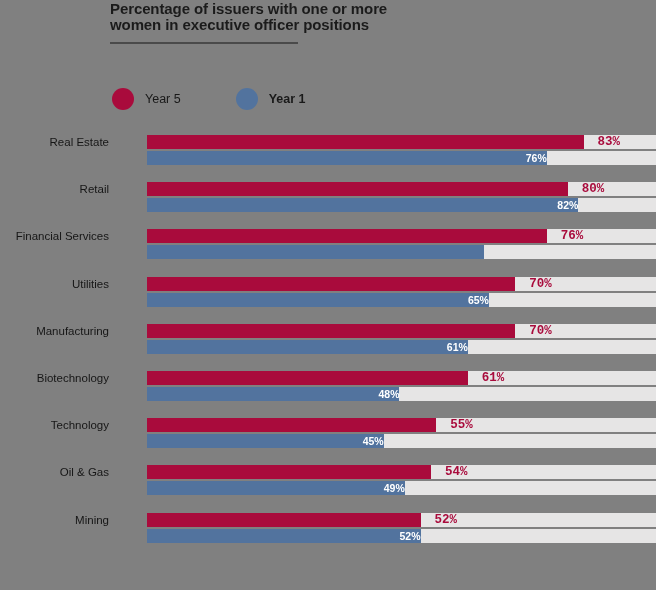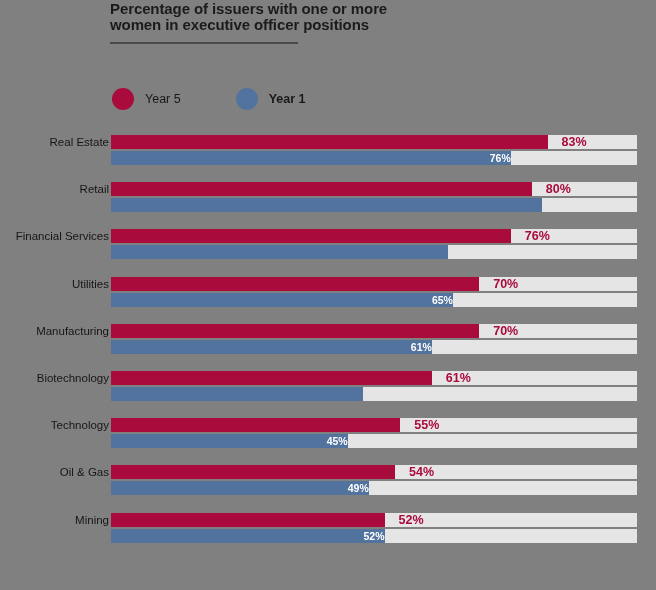--- a/index.html
+++ b/index.html
@@ -75,20 +75,21 @@
   
   .plot {
     position: absolute;
     left: 0;
     top: 128px;
     width: 656px;
   }
   .group {
     position: relative;
     height: 47.2px;
+    margin-left: 36px;
   }
   .cat-label {
     position: absolute;
     right: 547px;       
     top: 8px;
     width: 200px;
     text-align: right;
     font-size: 11.5px;
     color: #161616;
     white-space: nowrap;
@@ -115,20 +116,21 @@
   .val-out {
     position: absolute;
     top: 0;
     height: 26px;
     line-height: 14px;
     font-size: 12.5px;
     font-weight: bold;
     color: #A90B3C;
     white-space: nowrap;
     padding-left: 14px;
+    font-family: Liberation Mono, monospace;
   }
   .val-in {
     position: absolute;
     top: 0;
     height: 14px;
     line-height: 14px;
     font-size: 10.5px;
     font-weight: bold;
     color: #FFFFFF;
     white-space: nowrap;
@@ -171,20 +173,21 @@
         </div>
       </div>
       <div class="group">
         <div class="cat-label">Retail</div>
         <div class="track top">
           <div class="bar red" title="Retail — Year 5: 80%" style="width: 420.8px;"></div>
           <div class="val-out" style="left: 420.8px;">80%</div>
         </div>
         <div class="track bot">
           <div class="bar blue" title="Retail — Year 1: 82%" style="width: 431.32px;"></div>
+          <div class="val-in" style="left: 0px; width: 431.32px;">82%</div>
         </div>
       </div>
       <div class="group">
         <div class="cat-label">Financial Services</div>
         <div class="track top">
           <div class="bar red" title="Financial Services — Year 5: 76%" style="width: 399.76px;"></div>
           <div class="val-out" style="left: 399.76px;">76%</div>
         </div>
         <div class="track bot">
           <div class="bar blue" title="Financial Services — Year 1: 64%" style="width: 336.64px;"></div>
@@ -213,20 +216,21 @@
         </div>
       </div>
       <div class="group">
         <div class="cat-label">Biotechnology</div>
         <div class="track top">
           <div class="bar red" title="Biotechnology — Year 5: 61%" style="width: 320.86px;"></div>
           <div class="val-out" style="left: 320.86px;">61%</div>
         </div>
         <div class="track bot">
           <div class="bar blue" title="Biotechnology — Year 1: 48%" style="width: 252.48px;"></div>
+          <div class="val-in" style="left: 0px; width: 252.48px;">48%</div>
         </div>
       </div>
       <div class="group">
         <div class="cat-label">Technology</div>
         <div class="track top">
           <div class="bar red" title="Technology — Year 5: 55%" style="width: 289.3px;"></div>
           <div class="val-out" style="left: 289.3px;">55%</div>
         </div>
         <div class="track bot">
           <div class="bar blue" title="Technology — Year 1: 45%" style="width: 236.7px;"></div>

